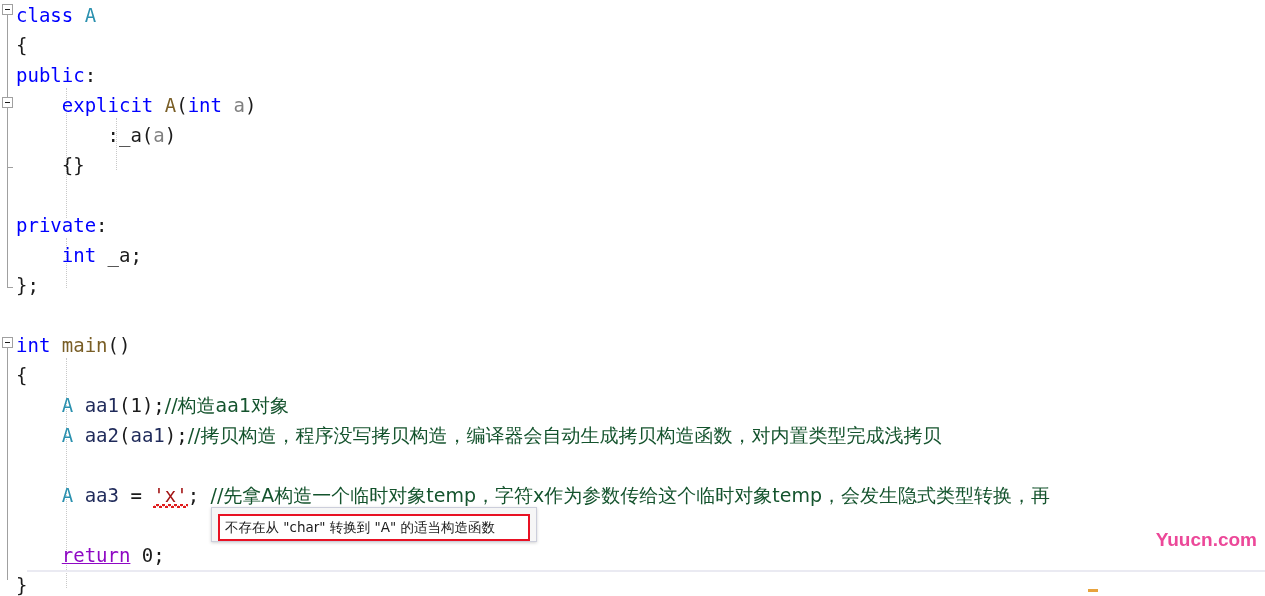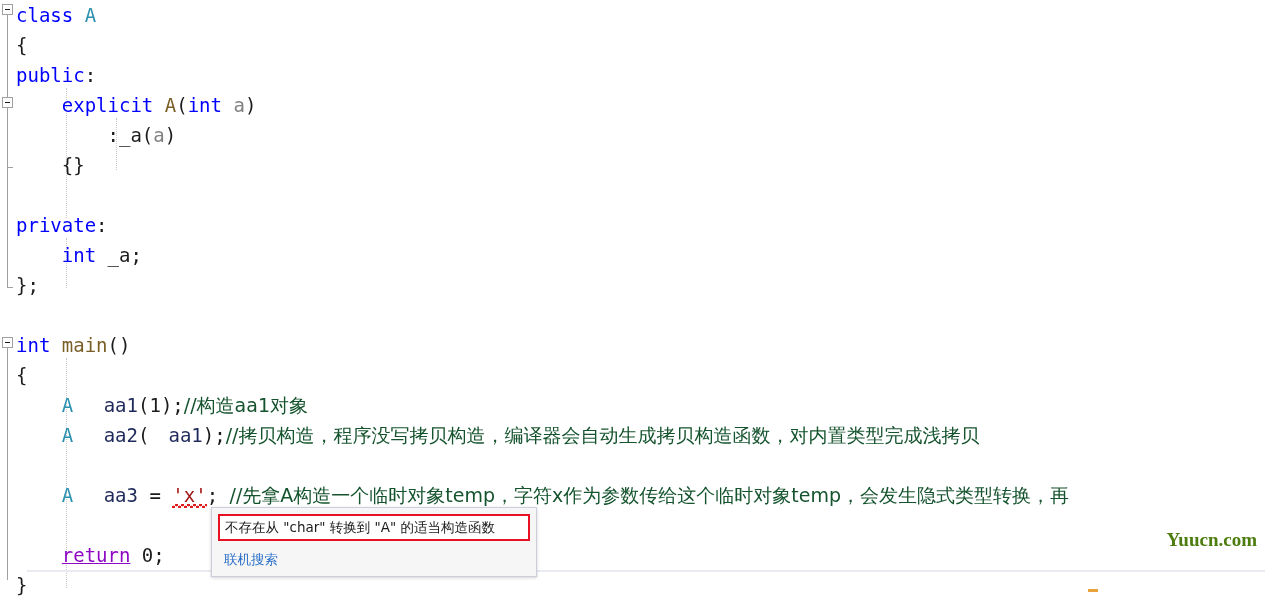--- a/index.html
+++ b/index.html
@@ -83,21 +83,21 @@
   }
   .line {
     height: 30px;
     position: relative;
   }
 
   
   .kw   { color: #0000ff; }            
   .cls  { color: #2b91af; }            
   .fn   { color: #795e26; }            
-  .id   { color: #1f2a5a; margin-left: 19px; }            
+  .id   { color: #1f2a5a; }            
   .pun  { color: #1b1b1b; }            
   .num  { color: #1b1b1b; }            
   .prm  { color: #808080; }            
   .cmt  { color: #14532d; }            
   .str  { color: #a31515; }            
   .ctl  { color: #8f08c4; text-decoration: underline; }            
 
   .squiggle {
     position: relative;
   }
@@ -154,24 +154,24 @@
     color: #2a6fc9;
     margin: 9px 0 8px 12px;
     cursor: pointer;
   }
 
   
   .watermark {
     position: absolute;
     right: 8px;
     top: 529px;
-    font-family: Liberation Serif, serif;
+    font-family: Liberation Sans, sans-serif;
     font-size: 19px;
     font-weight: bold;
-    color: #4d7c0f;
+    color: #ec4899;
     z-index: 30;
   }
 
   
   .bottom-rule {
     position: absolute;
     left: 27px;
     right: 0;
     top: 570px;
     height: 2px;
@@ -211,21 +211,20 @@
   <div class="indent-guide" style="left:66px;  top:238px; height:50px;"></div>
   <div class="indent-guide" style="left:66px;  top:358px; height:230px;"></div>
   <div class="indent-guide" style="left:116px; top:118px; height:52px;"></div>
 
   <div class="code"><div class="line"><span class="kw">class</span><span class="pun"> </span><span class="cls">A</span></div><div class="line"><span class="pun">{</span></div><div class="line"><span class="kw">public</span><span class="pun">:</span></div><div class="line"><span class="pun">    </span><span class="kw">explicit</span><span class="pun"> </span><span class="fn">A</span><span class="pun">(</span><span class="kw">int</span><span class="pun"> </span><span class="prm">a</span><span class="pun">)</span></div><div class="line"><span class="pun">        :_a(</span><span class="prm">a</span><span class="pun">)</span></div><div class="line"><span class="pun">    {}</span></div><div class="line">&nbsp;</div><div class="line"><span class="kw">private</span><span class="pun">:</span></div><div class="line"><span class="pun">    </span><span class="kw">int</span><span class="pun"> _a;</span></div><div class="line"><span class="pun">};</span></div><div class="line">&nbsp;</div><div class="line"><span class="kw">int</span><span class="pun"> </span><span class="fn">main</span><span class="pun">()</span></div><div class="line"><span class="pun">{</span></div><div class="line"><span class="pun">    </span><span class="cls">A</span><span class="pun"> </span><span class="id">aa1</span><span class="pun">(</span><span class="num">1</span><span class="pun">);</span><span class="cmt">//构造aa1对象</span></div><div class="line"><span class="pun">    </span><span class="cls">A</span><span class="pun"> </span><span class="id">aa2</span><span class="pun">(</span><span class="id">aa1</span><span class="pun">);</span><span class="cmt">//拷贝构造，程序没写拷贝构造，编译器会自动生成拷贝构造函数，对内置类型完成浅拷贝</span></div><div class="line">&nbsp;</div><div class="line"><span class="pun">    </span><span class="cls">A</span><span class="pun"> </span><span class="id">aa3</span><span class="pun"> = </span><span class="str squiggle">'x'</span><span class="pun">; </span><span class="cmt">//先拿A构造一个临时对象temp，字符x作为参数传给这个临时对象temp，会发生隐式类型转换，再</span></div><div class="line">&nbsp;</div><div class="line"><span class="pun">    </span><span class="ctl">return</span><span class="pun"> </span><span class="num">0</span><span class="pun">;</span></div><div class="line"><span class="pun">}</span></div></div>
 
   <div class="error-popup">
     <div class="error-msg-wrap">
       <div class="error-msg">不存在从 "char" 转换到 "A" 的适当构造函数</div>
     </div>
-    <span class="error-link">联机搜索</span>
   </div>
 
   <div class="watermark">Yuucn.com</div>
 
   <div class="bottom-rule"></div>
   <div class="bottom-tick"></div>
 
 </div>
 
 </body></html>

